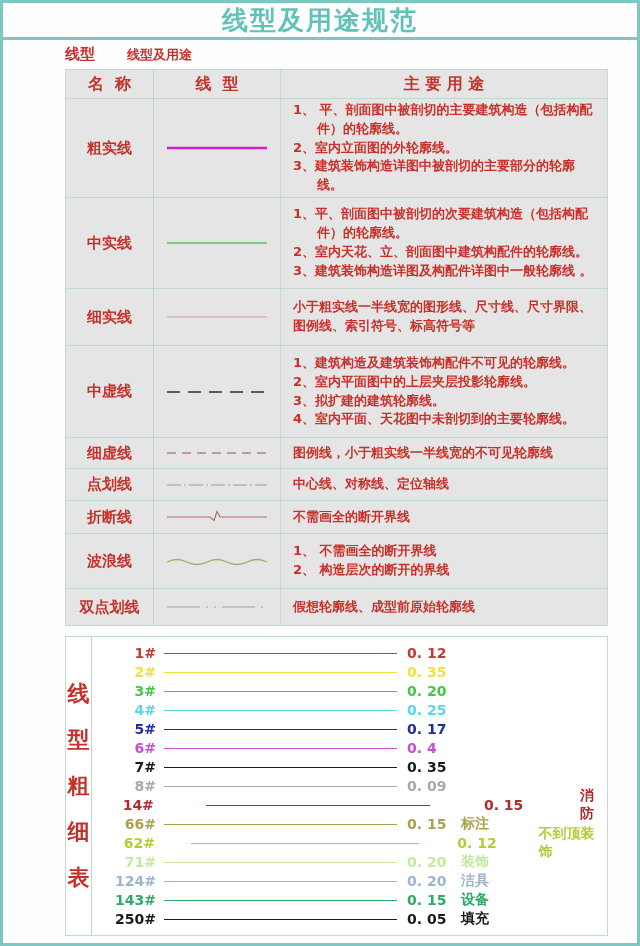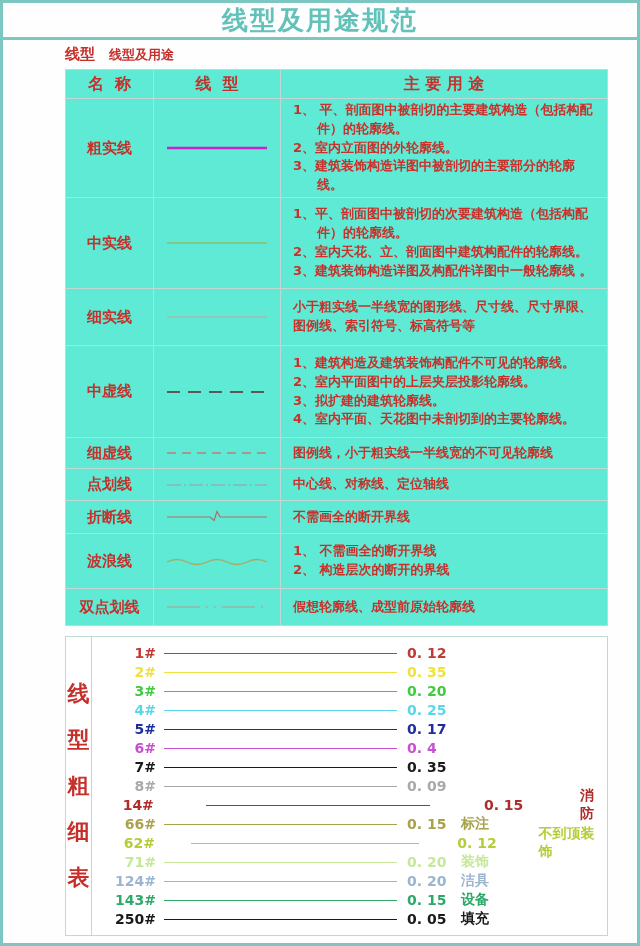--- a/index.html
+++ b/index.html
@@ -7,25 +7,25 @@
     width:640px;height:946px;box-sizing:border-box;position:relative;overflow:hidden;
     border:3px solid #7cc7c1;background:#fefefe;
     font-family:"DejaVu Sans","Liberation Sans",sans-serif;
   }
   .title-bar{
     height:37px;box-sizing:border-box;border-bottom:3px solid #7cc7c1;
     display:flex;align-items:center;justify-content:center;
     color:#62c1b9;font-size:26px;font-weight:bold;letter-spacing:2px;
   }
   .content{padding:5px 0 0 62px;}
-  .subheader{height:24px;display:flex;align-items:baseline;gap:14px;}
+  .subheader{height:24px;display:flex;align-items:baseline;gap:32px;}
   .sub-tab{color:#c5302b;font-weight:bold;font-size:15px;}
   .sub-caption{color:#c5302b;font-weight:bold;font-size:13px;}
 
-  .main-table{width:543px;box-sizing:border-box;border:1px solid #c2d8d3;background:#5eead4;}
+  .main-table{width:543px;box-sizing:border-box;border:1px solid #c2d8d3;background:#e5e5e5;}
   .thead{display:flex;height:28px;}
   .th{color:#c5302b;font-weight:bold;font-size:16px;display:flex;align-items:center;justify-content:center;white-space:pre;box-sizing:border-box;}
   .th-name{width:88px;border-right:1px solid #c2d8d3;}
   .th-line{width:127px;border-right:1px solid #c2d8d3;}
   .th-uses{flex:1;}
   .trow{display:flex;border-top:1px solid #c2d8d3;box-sizing:border-box;}
   #rows .trow:nth-child(1){height:99px;}
   #rows .trow:nth-child(2){height:91px;}
   #rows .trow:nth-child(3){height:57px;}
   #rows .trow:nth-child(4){height:92px;}

